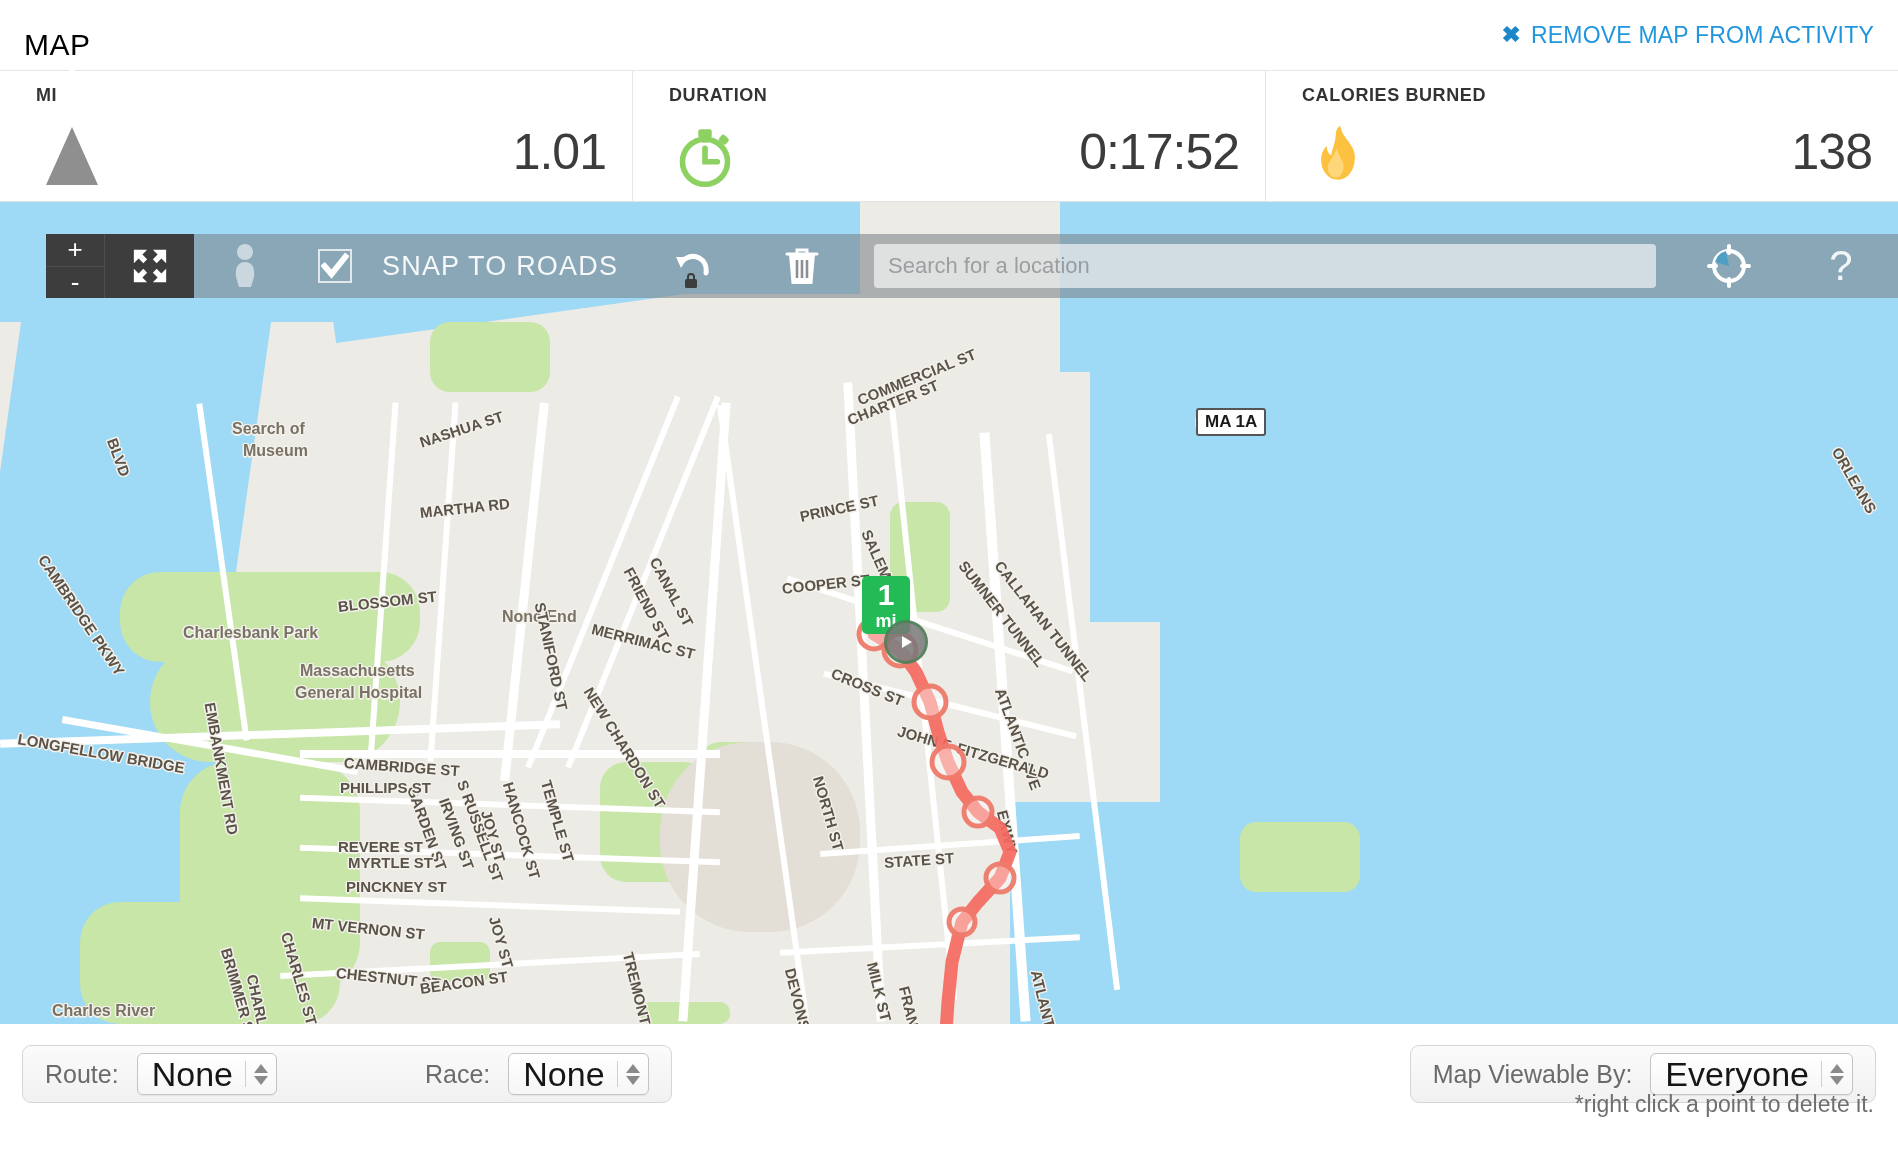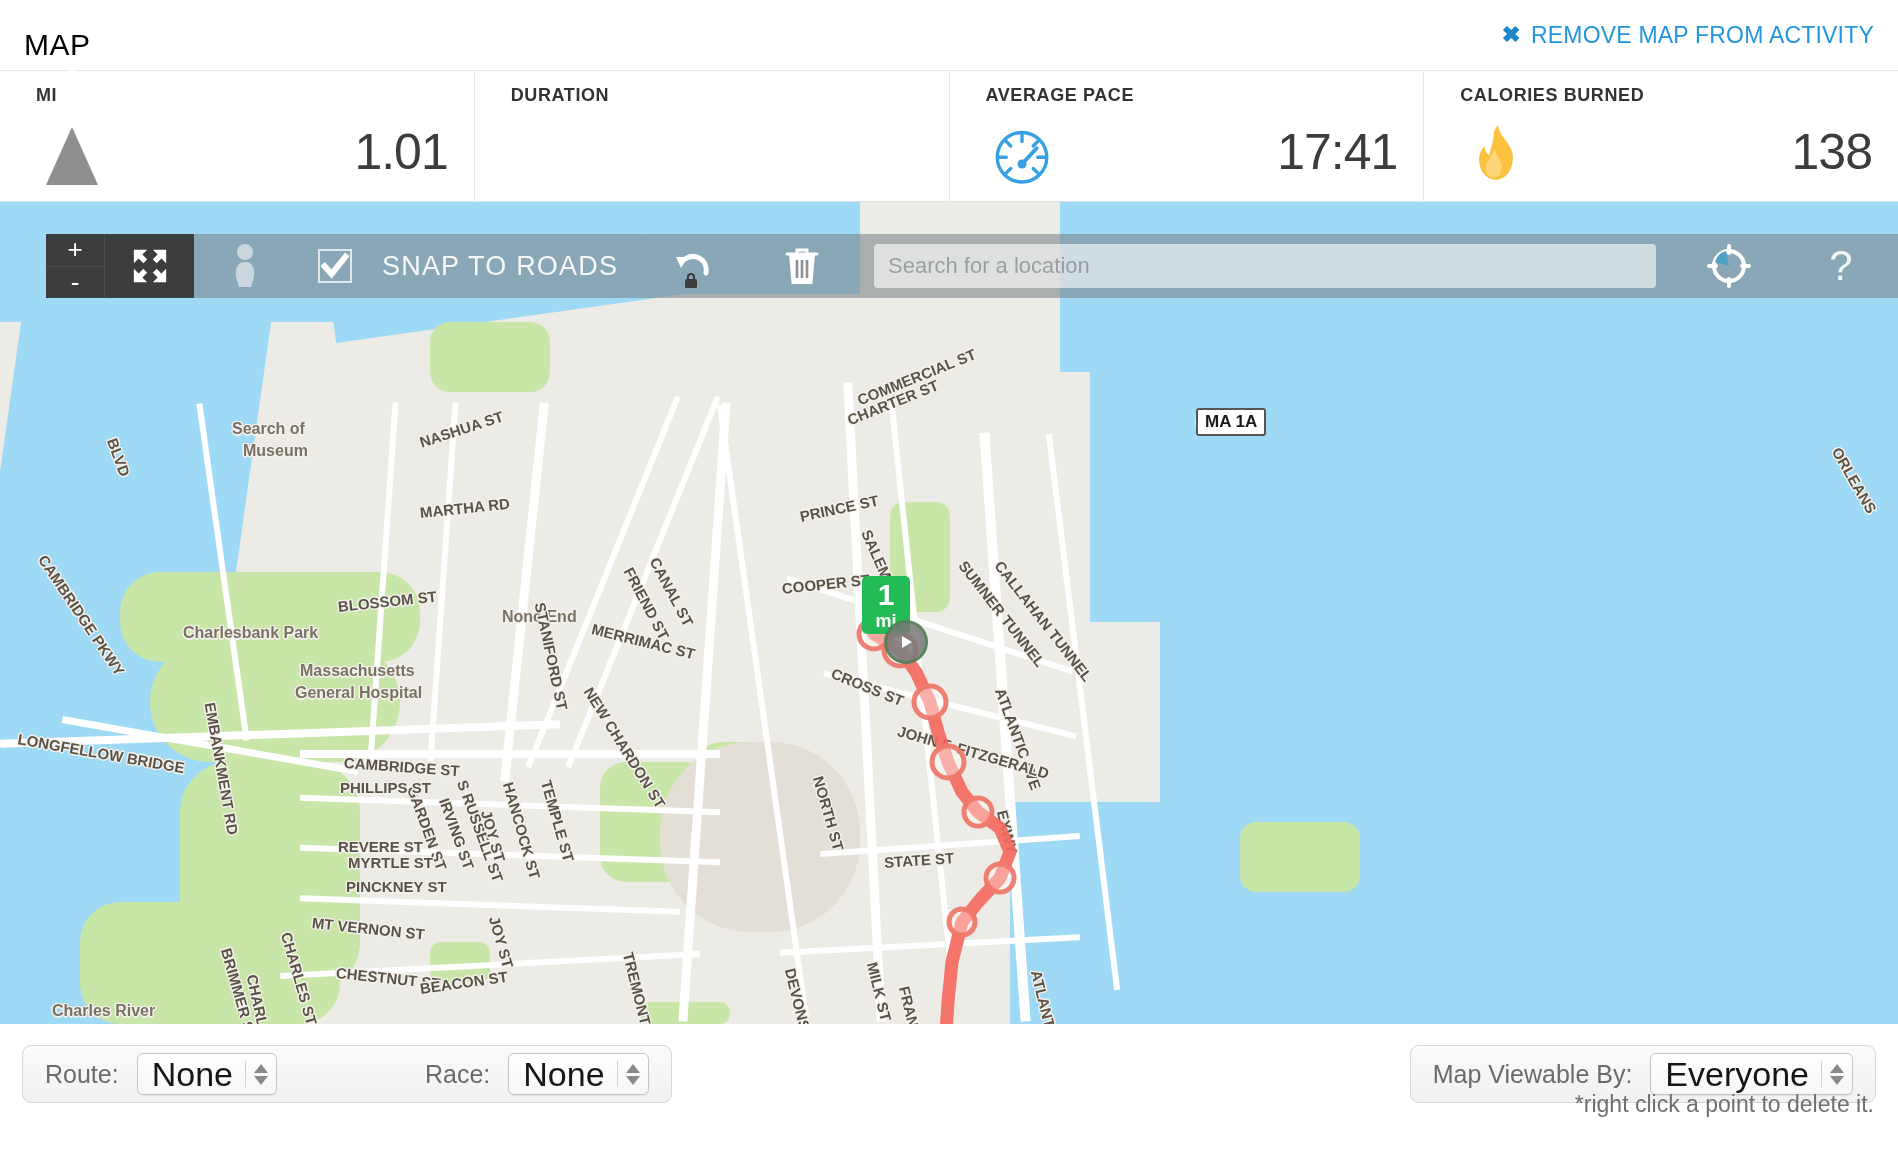--- a/index.html
+++ b/index.html
@@ -216,44 +216,34 @@
           <div class="road-shape">
               <div class="road-dash"></div>
             </div>
         </div>
         <div class="stat-value">1.01</div>
       </div>
     </div>
 
     <div class="stat">
       <div class="stat-label">DURATION</div>
-    </div>
-
-    <div class="stat">
-      <div class="stat-label">AVERAGE PACE</div>
       <div class="stat-body">
         <div class="stat-icon">
           <svg viewBox="0 0 64 64" width="72" height="72">
-            <circle cx="32" cy="34" r="22" fill="none" stroke="#36a0e0" stroke-width="3"></circle>
-            <g stroke="#36a0e0" stroke-width="3" stroke-linecap="round">
-              <line x1="32" y1="13" x2="32" y2="20"></line>
-              <line x1="17" y1="19" x2="22" y2="24"></line>
-              <line x1="47" y1="19" x2="42" y2="24"></line>
-              <line x1="11" y1="34" x2="18" y2="34"></line>
-              <line x1="53" y1="34" x2="46" y2="34"></line>
-              <line x1="17" y1="49" x2="22" y2="44"></line>
-              <line x1="47" y1="49" x2="42" y2="44"></line>
-            </g>
-            <line x1="32" y1="40" x2="45" y2="26" stroke="#36a0e0" stroke-width="3.5" stroke-linecap="round"></line>
-            <circle cx="32" cy="40" r="4" fill="#36a0e0"></circle>
-          </svg>
-        </div>
-        <div class="stat-value">17:41</div>
-      </div>
-    </div>
+            <circle cx="32" cy="38" r="20" fill="none" stroke="#8ed163" stroke-width="5"></circle>
+            <rect x="26" y="9" width="12" height="8" rx="2" fill="#8ed163"></rect>
+            <rect x="29" y="14" width="6" height="7" fill="#8ed163"></rect>
+            <rect x="45" y="15" width="8" height="7" rx="2" fill="#8ed163" transform="rotate(42 49 18)"></rect>
+            <path d="M32 26 L32 38 L43 38" fill="none" stroke="#8ed163" stroke-width="5" stroke-linecap="round"></path>
+          </svg>
+        </div>
+        <div class="stat-value">0:17:52</div>
+      </div>
+    </div>
+
 
     <div class="stat">
       <div class="stat-label">CALORIES BURNED</div>
       <div class="stat-body">
         <div class="stat-icon">
           <svg viewBox="0 0 64 64" width="72" height="72">
             <path d="M34 6 C36 18 47 22 47 34 C47 46 40 54 32 54 C23 54 17 46 17 36
                      C17 30 20 26 22 24 C22 30 25 32 26 32 C27 26 30 20 30 14
                      C30 10 32 7 34 6 Z" fill="#fbc13f"></path>
             <path d="M31 26 C32 33 37 36 37 42 C37 48 34 52 30 52

